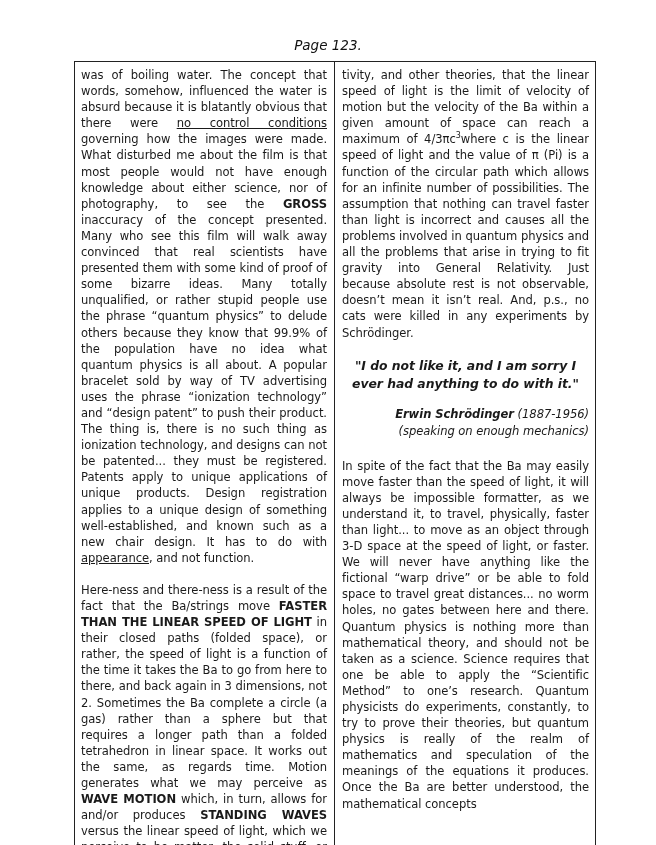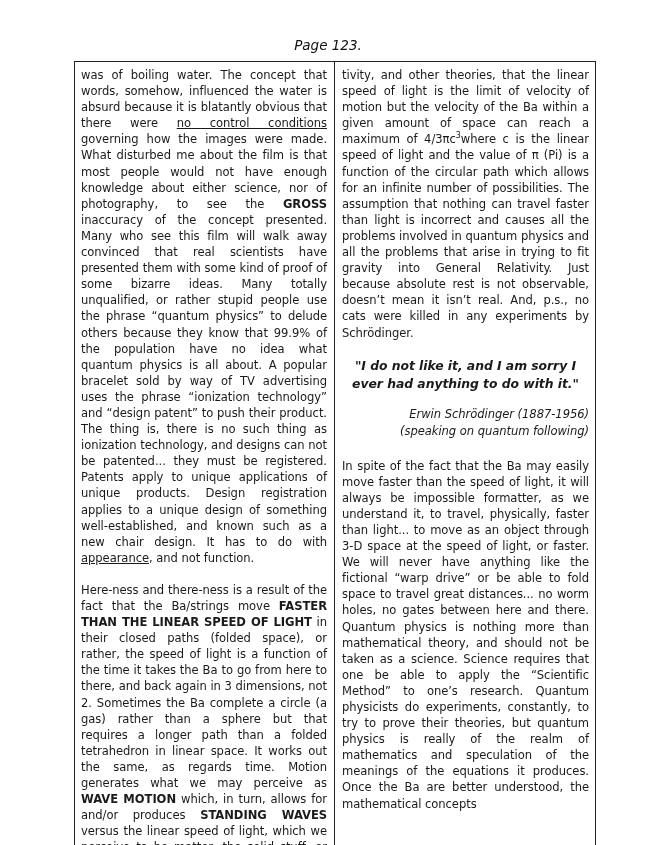--- a/index.html
+++ b/index.html
@@ -14,21 +14,21 @@
          text-align:justify; color:#1a1a1a; letter-spacing:-0.05px; }
   .col.left { left:6px; width:246px; }
   .col.right { left:267px; width:247px; }
   .col p { margin:0 0 16px 0; }
   .col p:last-child { margin-bottom:0; }
   .u { text-decoration:underline; }
   b { font-weight:bold; }
   .quote { font-weight:bold; font-style:italic; font-size:12.4px; text-align:center;
            line-height:18px; margin:6px 0 13px 0 !important; }
   .attrib { text-align:right; font-style:italic; line-height:17px; margin-bottom:18px !important; }
-  .attrib .name { font-weight:normal; }
+  .attrib .name { font-weight:bold; }
   sup { font-size:8px; line-height:0; }
 </style>
 </head>
 <body>
 
 <div class="page-num">Page 123.</div>
 
 <div class="frame">
   <div class="divider"></div>
 
@@ -41,17 +41,17 @@
     </p>
   </div>
 
   <div class="col right">
     <p>
       <span>tivity, and other theories, that the linear speed of light is the limit of velocity of motion but the velocity of the Ba within a given amount of space can reach a maximum of 4/3πc</span><sup>3</sup><span>where c is the linear speed of light and the value of π (Pi)   is a function of the circular path which allows for an infinite number of possibilities.  The assumption that nothing can travel faster than light is incorrect and causes all the problems involved  in quantum physics and all the problems that  arise in trying to fit gravity into General Relativity.  Just because  absolute  rest is not  observable, doesn’t  mean it  isn’t real.  And, p.s., no cats were killed in any experiments by Schrödinger.</span>
     </p>
     <p class="quote">"I do not like it, and I am sorry I ever had anything to do with it."</p>
     <p class="attrib">
       <span class="name">Erwin Schrödinger</span><span> (1887-1956)</span><br>
-      <span>(speaking on quantum following)</span>
+      <span>(speaking on enough mechanics)</span>
     </p>
     <p>In spite of the fact that the Ba  may  easily move faster than the speed of light, it will always be impossible formatter, as we understand it, to travel, physically, faster than light... to move as an object through 3-D space at the speed of light, or faster. We will never  have anything like  the fictional “warp drive” or be able to fold space to travel great distances... no worm holes, no gates between here and there.  Quantum  physics is  nothing more than mathematical theory, and should not be taken as a science.  Science requires that one be able to apply the “Scientific Method” to one’s research.  Quantum physicists do experiments, constantly, to try to prove their theories, but quantum physics is really of  the realm of mathematics and speculation of the meanings of the equations it produces.  Once the Ba are better understood, the mathematical  concepts</p>
   </div>
 </div>
 
 </body></html>

